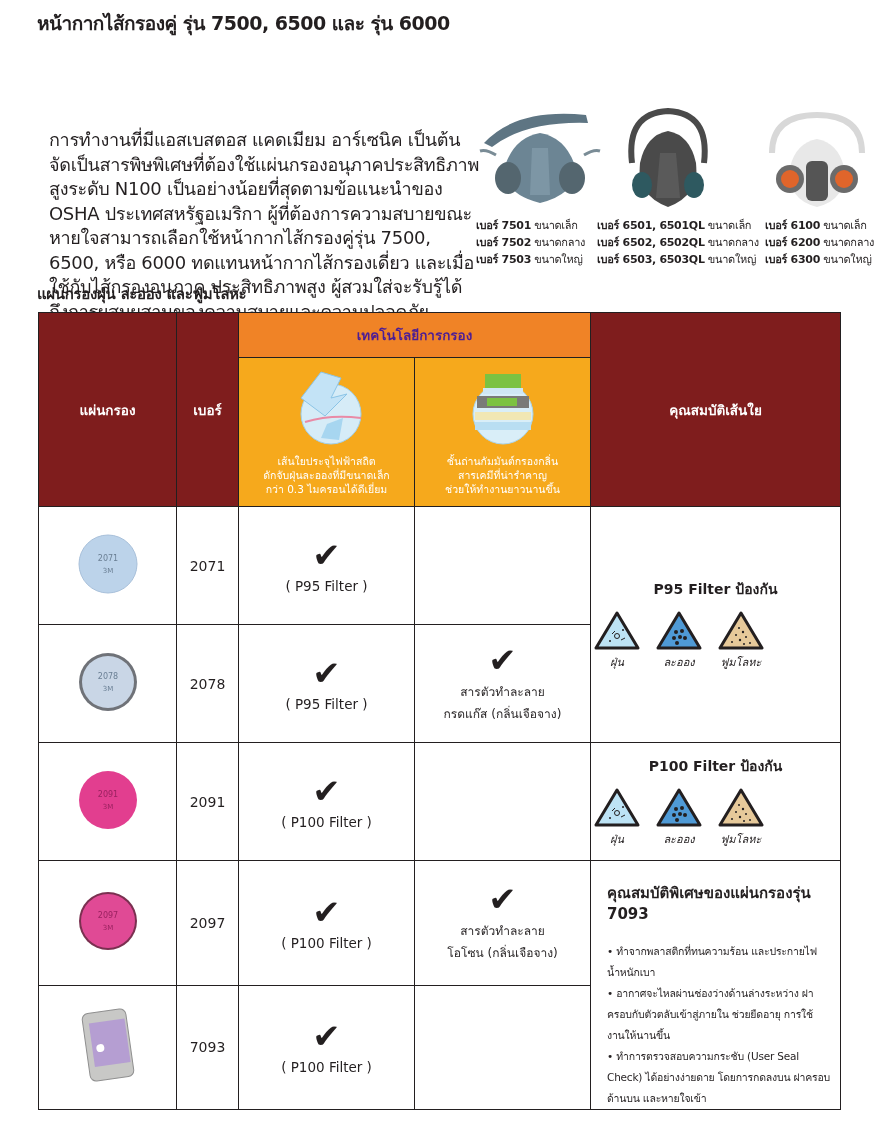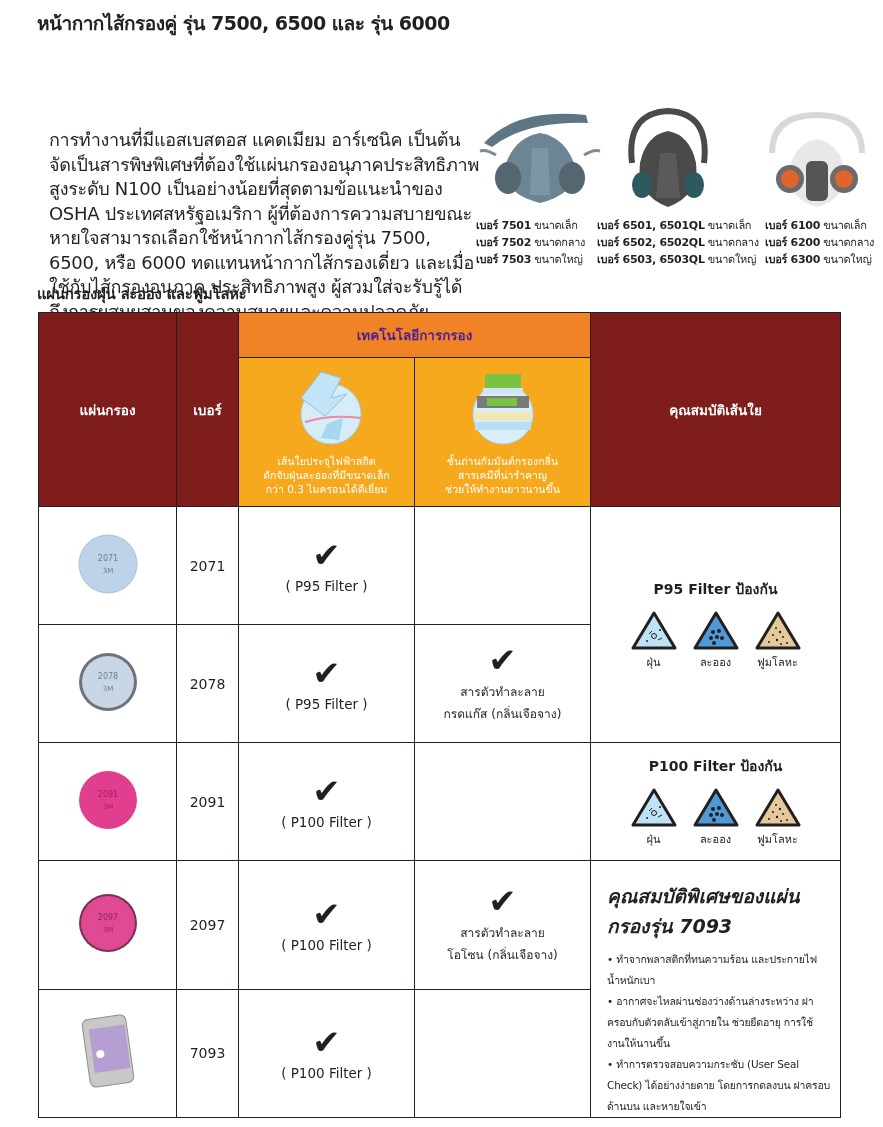--- a/index.html
+++ b/index.html
@@ -18,25 +18,25 @@
   table.filters td, table.filters th { border: 1.5px solid #231f20; padding: 0; text-align: center; vertical-align: middle; }
   th.hdr-yellow { background: #7f1d1d; color: #ffffff; font-weight: bold; font-size: 13.5px; }
   th.hdr-orange { background: #f08326; color: #4c1d95; font-weight: bold; font-size: 13.5px; height: 44px; }
   th.hdr-tech { background: #f6a91c; color: #ffffff; font-weight: normal; font-size: 10.5px; line-height: 14px; height: 148px; vertical-align: bottom; padding-bottom: 6px; }
   .tech-img { display: block; margin: 0 auto 6px auto; }
   td.num { font-size: 14px; }
   .check { font-size: 34px; line-height: 34px; font-weight: bold; display: block; }
   .filter-label { font-size: 13.5px; display: block; margin-top: 6px; }
   .chem { font-size: 12px; line-height: 22px; display: block; margin-top: 4px; }
   .prop-title { font-size: 14px; font-weight: bold; display: block; margin-bottom: 10px; }
-  .hazards { display: flex; justify-content: center; gap: 10px; }
+  .hazards { display: flex; justify-content: flex-start; gap: 10px; font-style: italic; }
   .hazard { display: flex; flex-direction: column; align-items: center; width: 52px; }
   .hazard-label { font-size: 11px; margin-top: 1px; }
   .special { text-align: left !important; vertical-align: top !important; padding: 20px 10px 0 16px !important; }
-  .special-title { font-size: 19px; font-weight: bold; display: block; margin-bottom: 8px; font-style: italic; }
+  .special-title { font-size: 15px; font-weight: bold; display: block; margin-bottom: 18px; }
   .special ul { margin: 0; padding: 0; list-style: none; }
   .special li { font-size: 10.5px; line-height: 21px; position: relative; padding-left: 0; letter-spacing: -0.2px; }
   .special li::before { content: "• "; }
 </style>
 </head>
 <body>
 
 <h1 class="title">หน้ากากไส้กรองคู่ รุ่น 7500, 6500 และ รุ่น 6000</h1>
 
 <p class="intro">การทำงานที่มีแอสเบสตอส แคดเมียม อาร์เซนิค เป็นต้น จัดเป็นสารพิษพิเศษที่ต้องใช้แผ่นกรองอนุภาคประสิทธิภาพสูงระดับ N100 เป็นอย่างน้อยที่สุดตามข้อแนะนำของ OSHA ประเทศสหรัฐอเมริกา ผู้ที่ต้องการความสบายขณะหายใจสามารถเลือกใช้หน้ากากไส้กรองคู่รุ่น 7500, 6500, หรือ 6000 ทดแทนหน้ากากไส้กรองเดี่ยว และเมื่อใช้กับไส้กรองอนุภาค ประสิทธิภาพสูง ผู้สวมใส่จะรับรู้ได้ถึงการผสมผสานของความสบายและความปลอดภัย</p>

